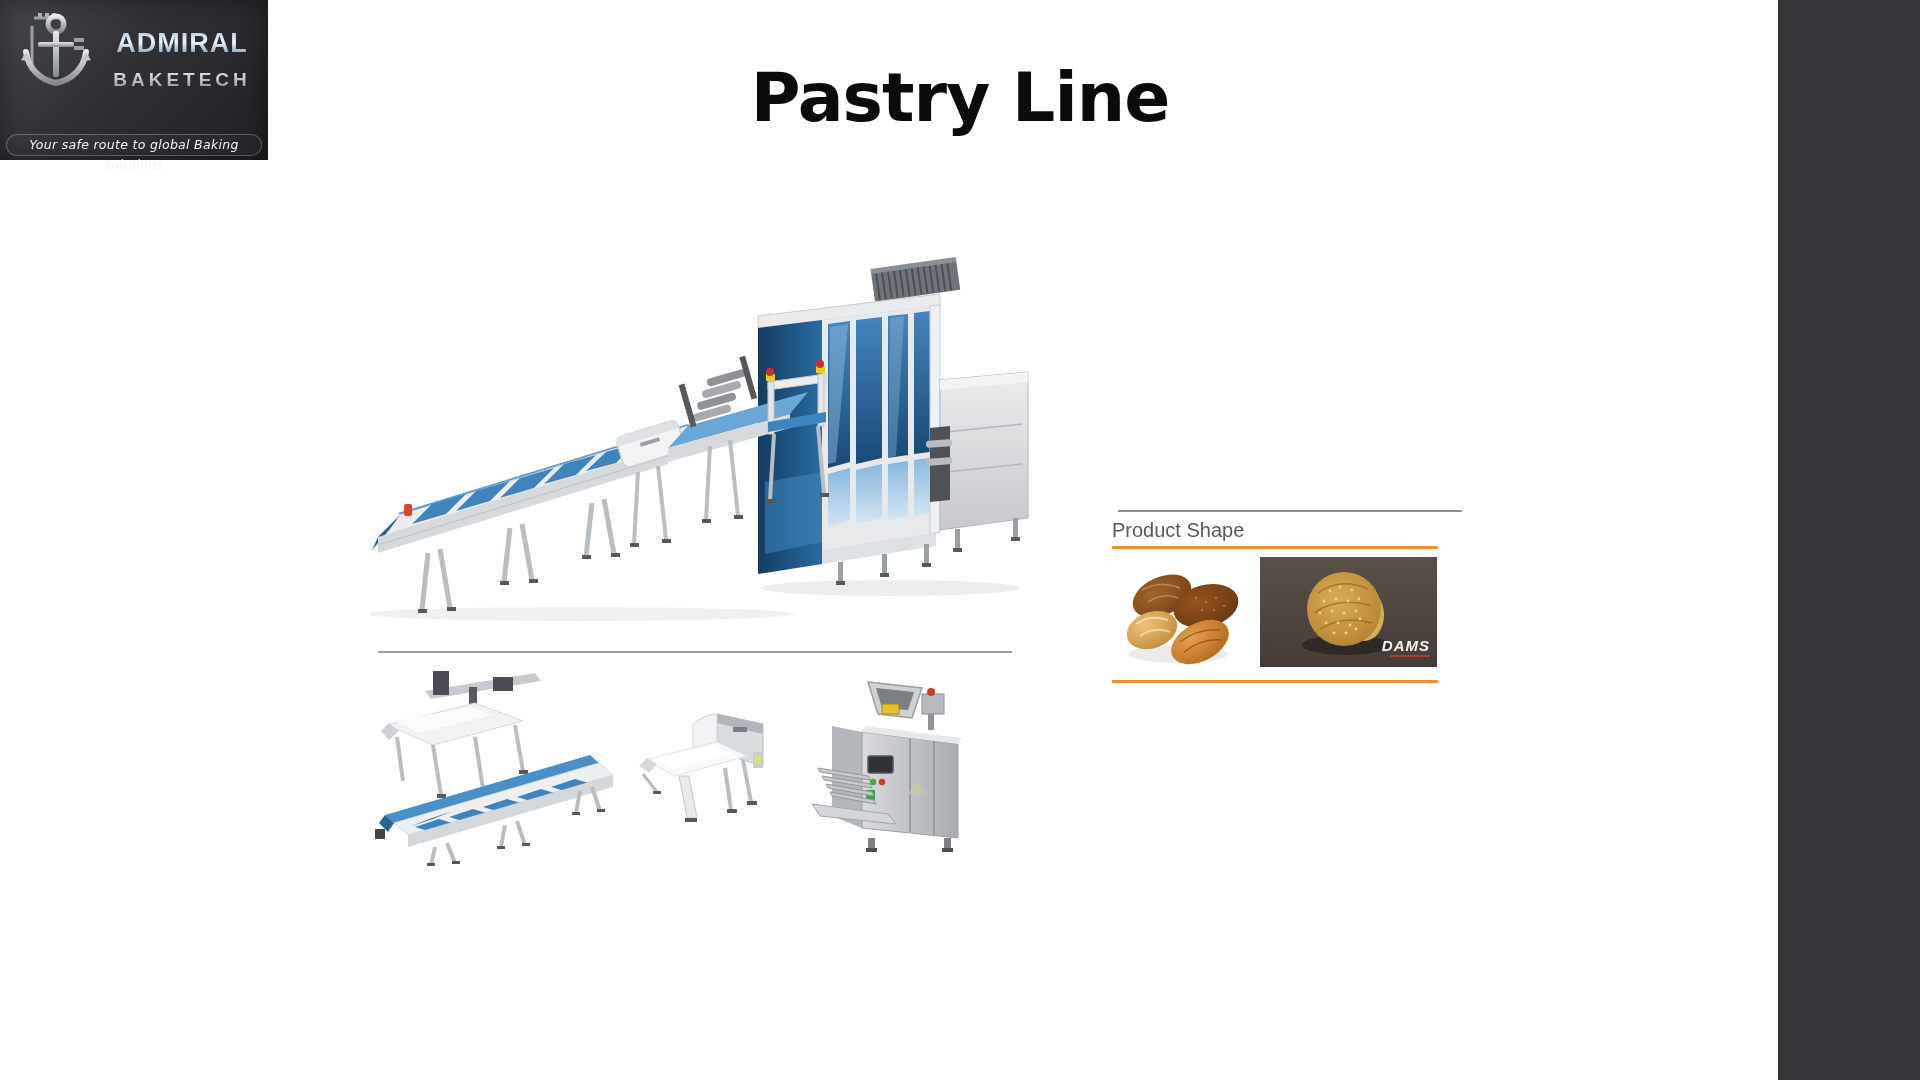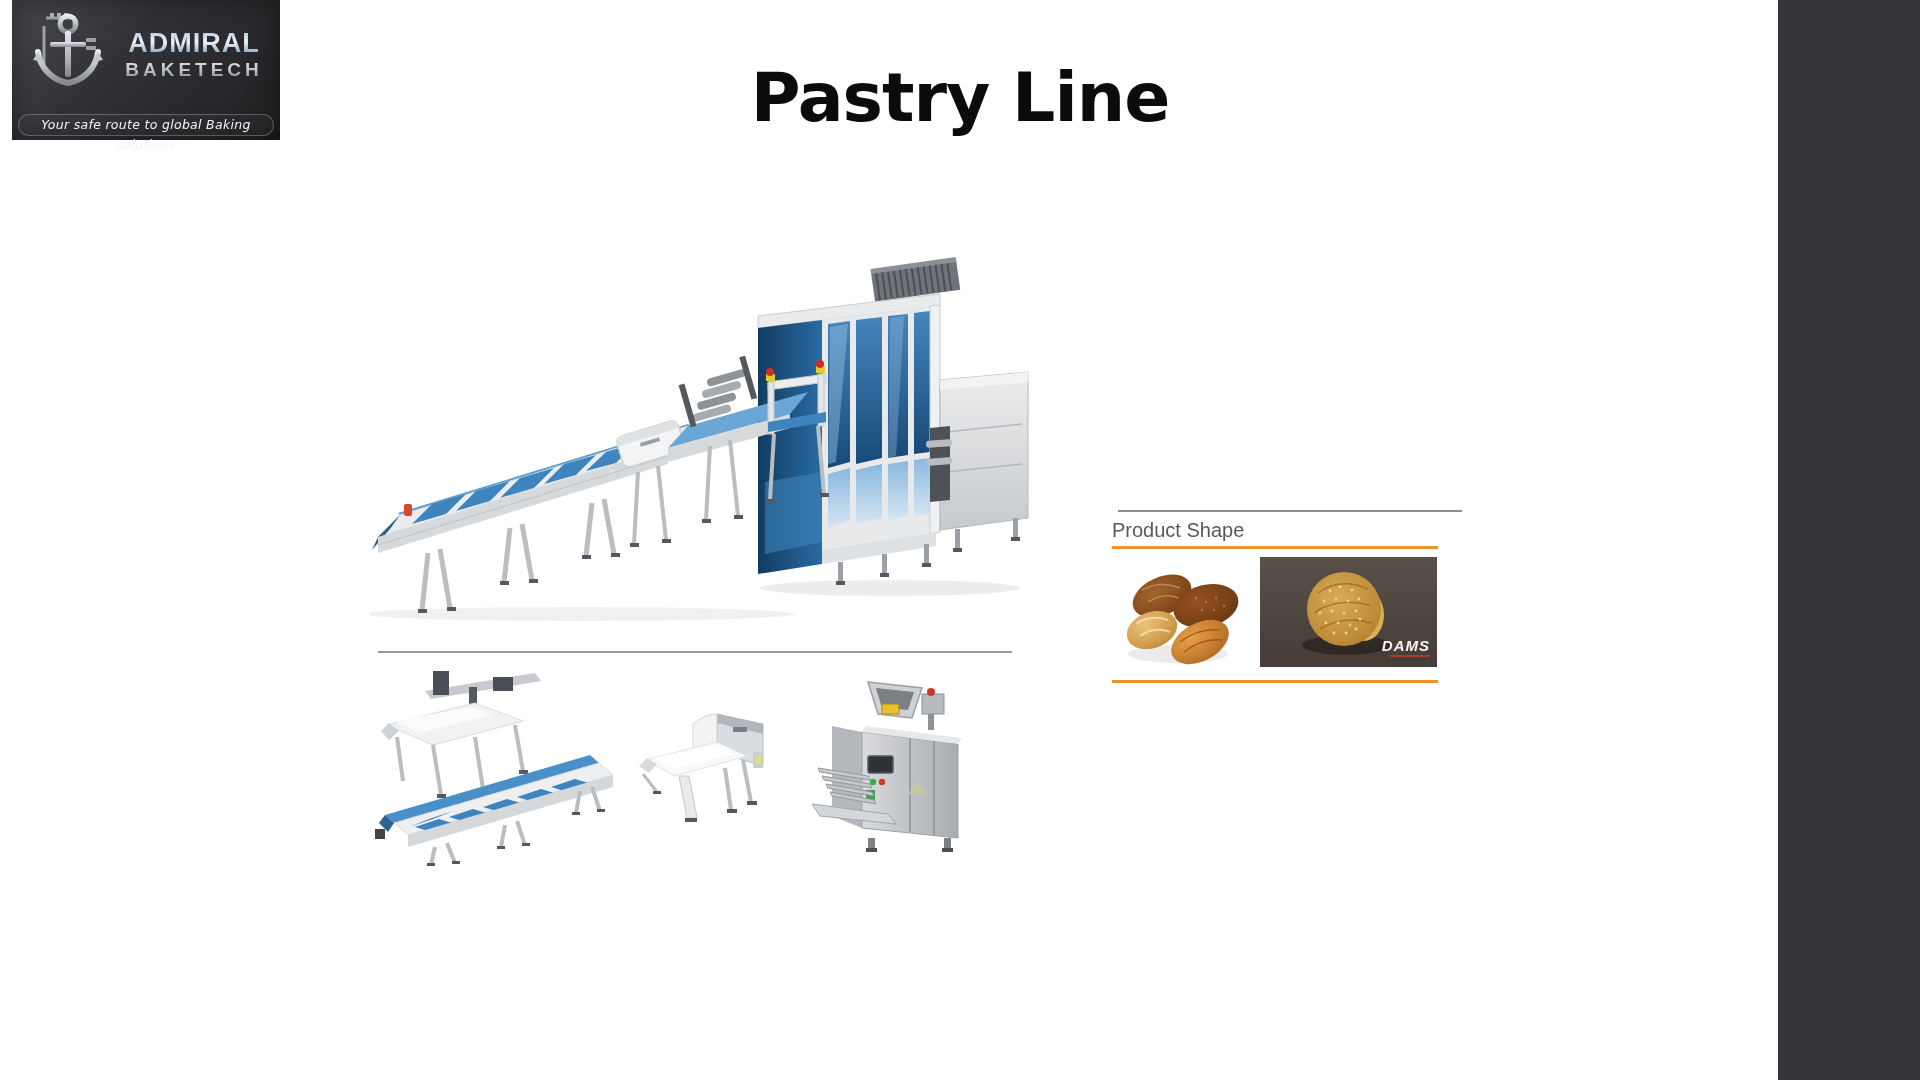--- a/index.html
+++ b/index.html
@@ -2,33 +2,33 @@
 <html><head>
 <meta charset="utf-8">
 <style>
   html,body{margin:0;padding:0;background:#ffffff;}
   .slide{
     position:relative;width:1920px;height:1080px;background:#ffffff;
     overflow:hidden;font-family:"Liberation Sans",sans-serif;
   }
   
   .logo{
-    position:absolute;left:12px;top:0;width:268px;height:140px;
+    position:absolute;left:0;top:0;width:268px;height:160px;
     background:linear-gradient(135deg,#4a4a4f 0%,#323236 40%,#202023 100%);
     box-shadow:inset 0 0 30px rgba(0,0,0,.45);
   }
   .logo .brand{position:absolute;left:102px;top:28px;width:160px;text-align:center;}
   .brand-top{
     font-size:27px;font-weight:bold;letter-spacing:1px;
     background:linear-gradient(180deg,#9fc3de 0%,#eef4f8 45%,#5d83a2 100%);
     -webkit-background-clip:text;background-clip:text;color:transparent;
     text-shadow:0 1px 1px rgba(0,0,0,.0);
   }
   .brand-bottom{
-    margin-top:0;font-size:19px;font-weight:bold;letter-spacing:4px;
+    margin-top:10px;font-size:19px;font-weight:bold;letter-spacing:4px;
     background:linear-gradient(180deg,#e9ebee 0%,#b9bdc3 55%,#7e838a 100%);
     -webkit-background-clip:text;background-clip:text;color:transparent;
   }
   .tagline{
     position:absolute;left:6px;right:6px;bottom:4px;height:20px;line-height:20px;
     border:1px solid rgba(190,190,200,.35);border-radius:11px;
     text-align:center;color:#f3f3f3;font-size:12.5px;font-style:italic;
     font-family:"DejaVu Sans",sans-serif;letter-spacing:.3px;
     background:rgba(255,255,255,.03);
   }

